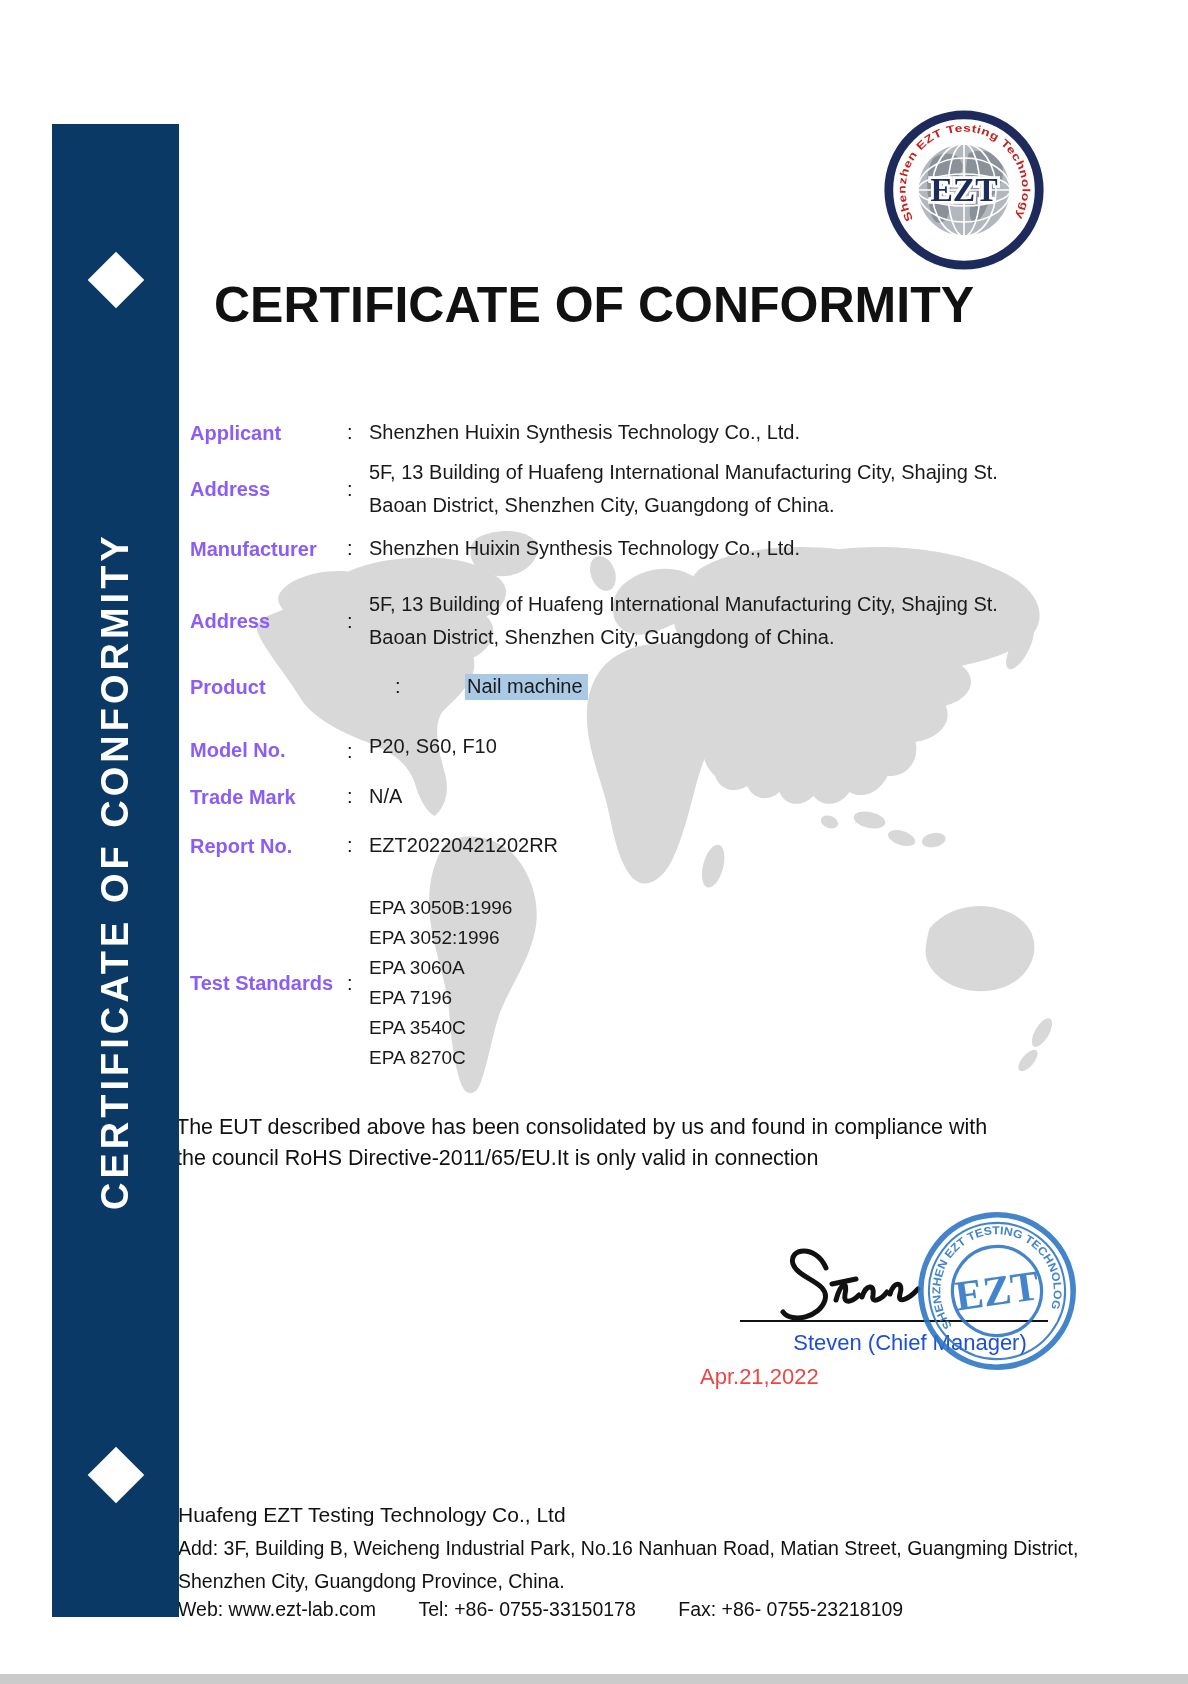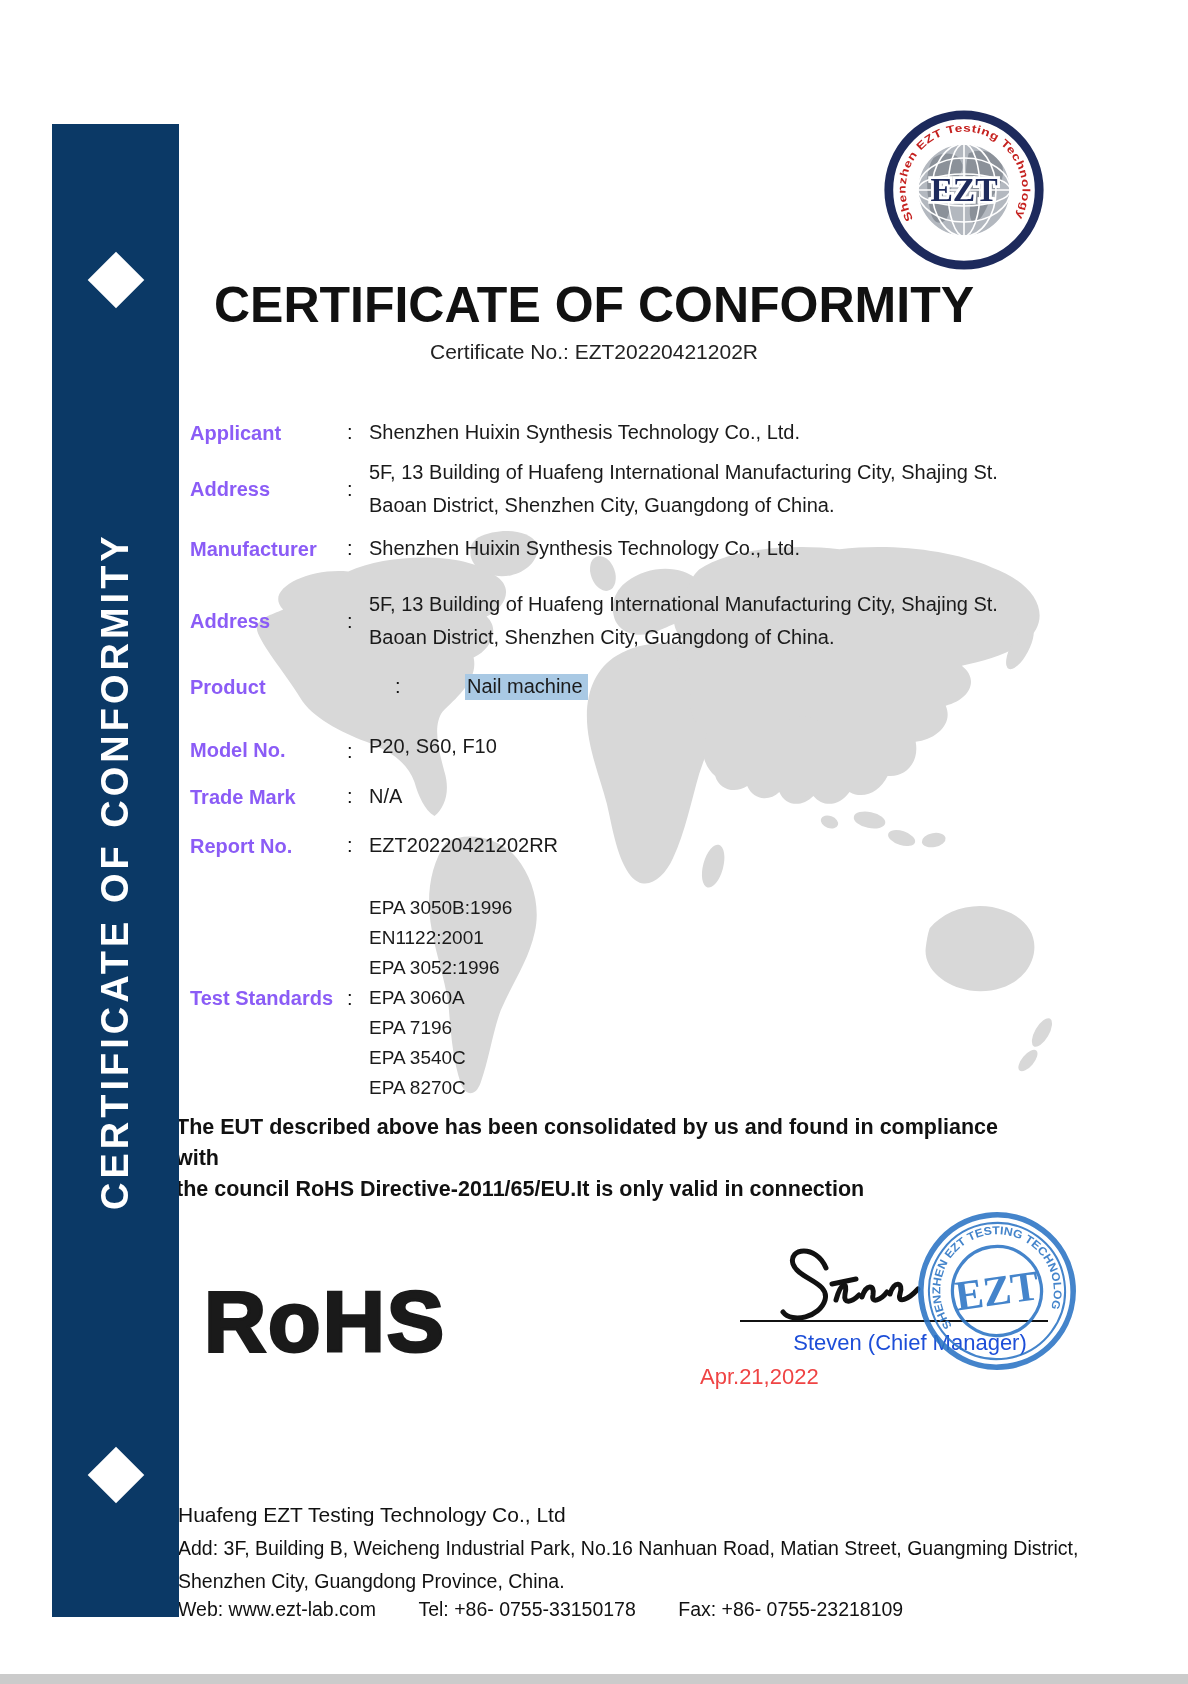--- a/index.html
+++ b/index.html
@@ -39,21 +39,21 @@
   .r-applicant{top:416px;}
   .r-address1{top:456px;}
   .r-manufacturer{top:532px;}
   .r-address2{top:588px;}
   .r-product{top:670px;gap:48px;}
   .r-model{top:730px;align-items:flex-end;}
   .r-trademark{top:780px;}
   .r-report{top:829px;}
   .r-standards{top:893px;}
   
-  .statement{position:absolute;left:176px;top:1112px;width:870px;font-size:21.5px;line-height:31px;color:#111;z-index:1;font-weight:bold;}
+  .statement{position:absolute;left:176px;top:1112px;width:870px;font-size:21.5px;line-height:31px;color:#111;z-index:1;}
   
   .rohs{
     position:absolute;left:204px;top:1278px;font-size:86px;font-weight:700;color:#1a1a1a;
     -webkit-text-stroke:3px #1a1a1a;letter-spacing:2px;line-height:1;z-index:1;
   }
   
   .sigscript{position:absolute;left:766px;top:1238px;width:220px;height:92px;z-index:1;}
   .sigline{position:absolute;left:740px;top:1320px;width:308px;border-top:2.5px solid #111;z-index:1;}
   .signame{position:absolute;left:740px;top:1330px;width:340px;text-align:center;font-size:22px;color:#1d4ed8;z-index:1;}
   .sigdate{position:absolute;left:700px;top:1364px;width:340px;text-align:left;font-size:22px;color:#ef4444;z-index:1;}
@@ -124,21 +124,20 @@
         <line x1="100" y1="42" x2="100" y2="158"></line>
       </g>
       <text font-family="Liberation Serif, serif" font-size="42" font-weight="bold" fill="#1d2a5c" stroke="#ffffff" stroke-width="7" paint-order="stroke" x="100" y="114" text-anchor="middle">EZT</text>
       <text font-family="Liberation Sans, sans-serif" font-size="13.5" font-weight="bold" fill="#c5211f" letter-spacing="0.5">
         <textPath href="#logoTextPath" startOffset="0" textLength="372" lengthAdjust="spacingAndGlyphs">Shenzhen EZT Testing Technology Co.,Ltd</textPath>
       </text>
     </svg>
   </div>
 
   <div class="title">CERTIFICATE OF CONFORMITY</div>
-  <div class="certno">Certificate No.: EZT20220421202R</div>
 
   <div class="row r-applicant">
     <div class="lbl">Applicant</div>
     <div class="col">:</div>
     <div class="val">Shenzhen Huixin Synthesis Technology Co., Ltd.</div>
   </div>
 
   <div class="row r-address1">
     <div class="lbl">Address</div>
     <div class="col">:</div>
@@ -185,35 +184,33 @@
     <div class="lbl">Report No.</div>
     <div class="col">:</div>
     <div class="val">EZT20220421202RR</div>
   </div>
 
   <div class="row std r-standards">
     <div class="lbl">Test Standards</div>
     <div class="col">:</div>
     <div class="val">
       <div class="ln">EPA 3050B:1996</div>
-      <div class="ln">EN1122:2001</div>
       <div class="ln">EPA 3052:1996</div>
       <div class="ln">EPA 3060A</div>
       <div class="ln">EPA 7196</div>
       <div class="ln">EPA 3540C</div>
       <div class="ln">EPA 8270C</div>
     </div>
   </div>
 
   <div class="statement">
     <div>The EUT described above has been consolidated by us and found in compliance with</div>
     <div>the council RoHS Directive-2011/65/EU.It is only valid in connection</div>
   </div>
 
-  <div class="rohs">RoHS</div>
 
   <div class="sigscript">
     <svg width="220" height="92" viewBox="0 0 220 92">
       <g fill="none" stroke="#111" stroke-width="5" stroke-linecap="round" stroke-linejoin="round">
         <path d="M60,30 C50,6 22,10 27,26 C32,41 64,44 59,62 C54,79 26,86 17,74"></path>
         <path d="M70,62 C75,44 82,42 79,56 C77,67 86,64 93,57"></path>
         <path d="M96,59 C100,46 109,46 107,57 C105,66 115,62 121,54"></path>
         <path d="M124,56 C128,42 138,44 134,56 C131,66 142,62 152,51"></path>
         <path d="M66,46 L90,41"></path>
       </g>

